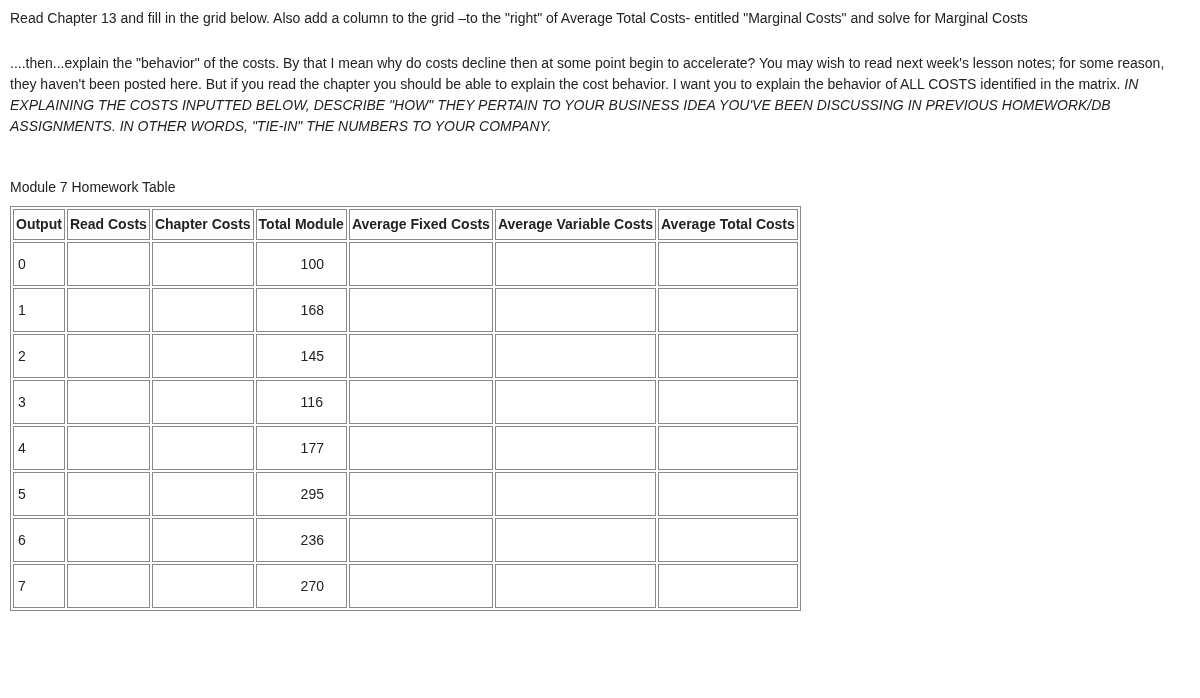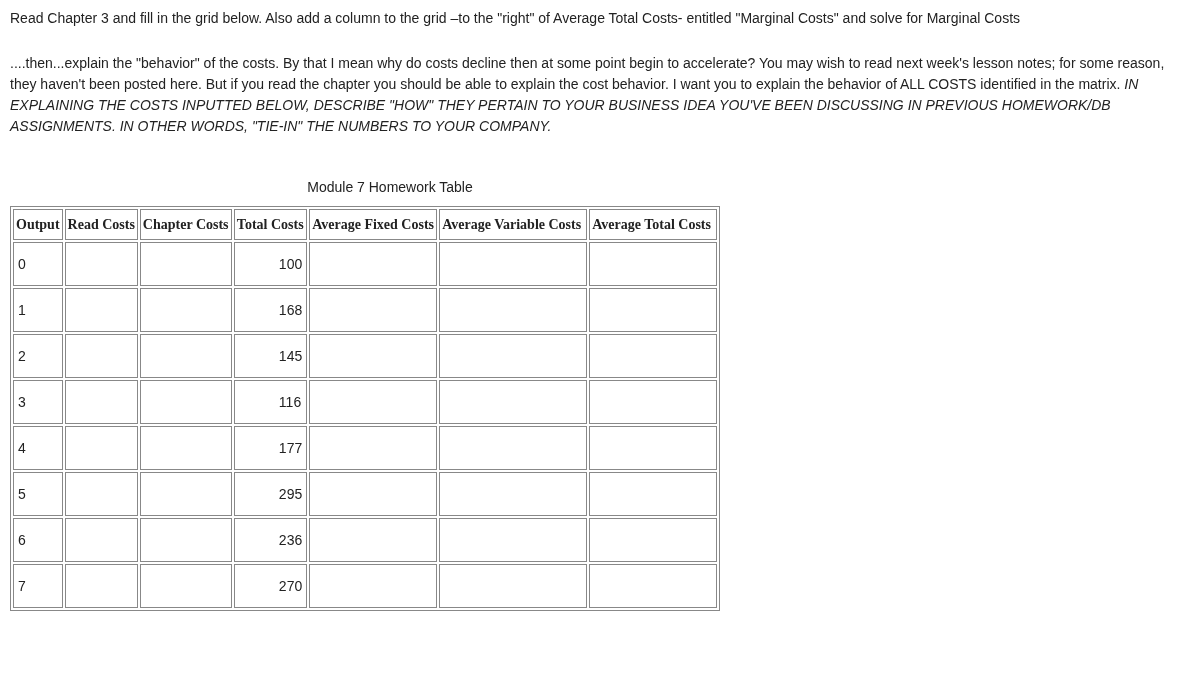--- a/index.html
+++ b/index.html
@@ -18,21 +18,21 @@
     .intro {
       margin-bottom: 24px;
     }
     .para {
       margin-bottom: 4px;
     }
     .italic {
       font-style: italic;
     }
     .table-title {
-      text-align: center;
+      text-align: left;
       margin-top: 40px;
       margin-bottom: 8px;
       font-size: 14px;
       width: 760px;
     }
     table {
       border-collapse: separate;
       border-spacing: 2px;
       border: 1px solid #888;
     }
@@ -43,54 +43,53 @@
       font-size: 14px;
       font-weight: normal;
       height: 44px;
       vertical-align: middle;
     }
     th {
       font-weight: bold;
       height: auto;
       padding: 4px 2px;
       white-space: nowrap;
-      font-family: Liberation Serif, serif;
     }
     td.output-col {
       width: 40px;
     }
     td.fc-col { width: 72px; }
     td.vc-col { width: 92px; }
     td.tc-col { width: 70px; padding-left: 44px; }
     td.afc-col { width: 128px; }
     td.avc-col { width: 148px; }
     td.atc-col { width: 128px; }
   </style>
 </head>
 <body>
 
 <div class="intro">
-  <p class="para">Read Chapter 3 and fill in the grid below. Also add a column to the grid –to the "right" of Average Total Costs- entitled "Marginal Costs" and solve for Marginal Costs</p>
+  <p class="para">Read Chapter 13 and fill in the grid below. Also add a column to the grid –to the "right" of Average Total Costs- entitled "Marginal Costs" and solve for Marginal Costs</p>
 </div>
 
 <div class="intro">
   <p class="para">
     <span>....then...explain the "behavior" of the costs. By that I mean why do costs decline then at some point begin to accelerate? You may wish to read next week's lesson notes; for some reason, they haven't been posted here. But if you read the chapter you should be able to explain the cost behavior. I want you to explain the behavior of ALL COSTS identified in the matrix. </span><span class="italic">IN EXPLAINING THE COSTS INPUTTED BELOW, DESCRIBE "HOW" THEY PERTAIN TO YOUR BUSINESS IDEA YOU'VE BEEN DISCUSSING IN PREVIOUS HOMEWORK/DB ASSIGNMENTS. IN OTHER WORDS, "TIE-IN" THE NUMBERS TO YOUR COMPANY.</span>
   </p>
 </div>
 
 <div class="table-title">Module 7 Homework Table</div>
 
 <table>
   <thead>
     <tr>
       <th>Output</th>
       <th>Read Costs</th>
       <th>Chapter Costs</th>
-      <th>Total Costs</th>
+      <th>Total Module</th>
       <th>Average Fixed Costs</th>
       <th>Average Variable Costs</th>
       <th>Average Total Costs</th>
     </tr>
   </thead>
   <tbody>
     <tr>
       <td class="output-col">0</td>
       <td class="fc-col"></td>
       <td class="vc-col"></td>

